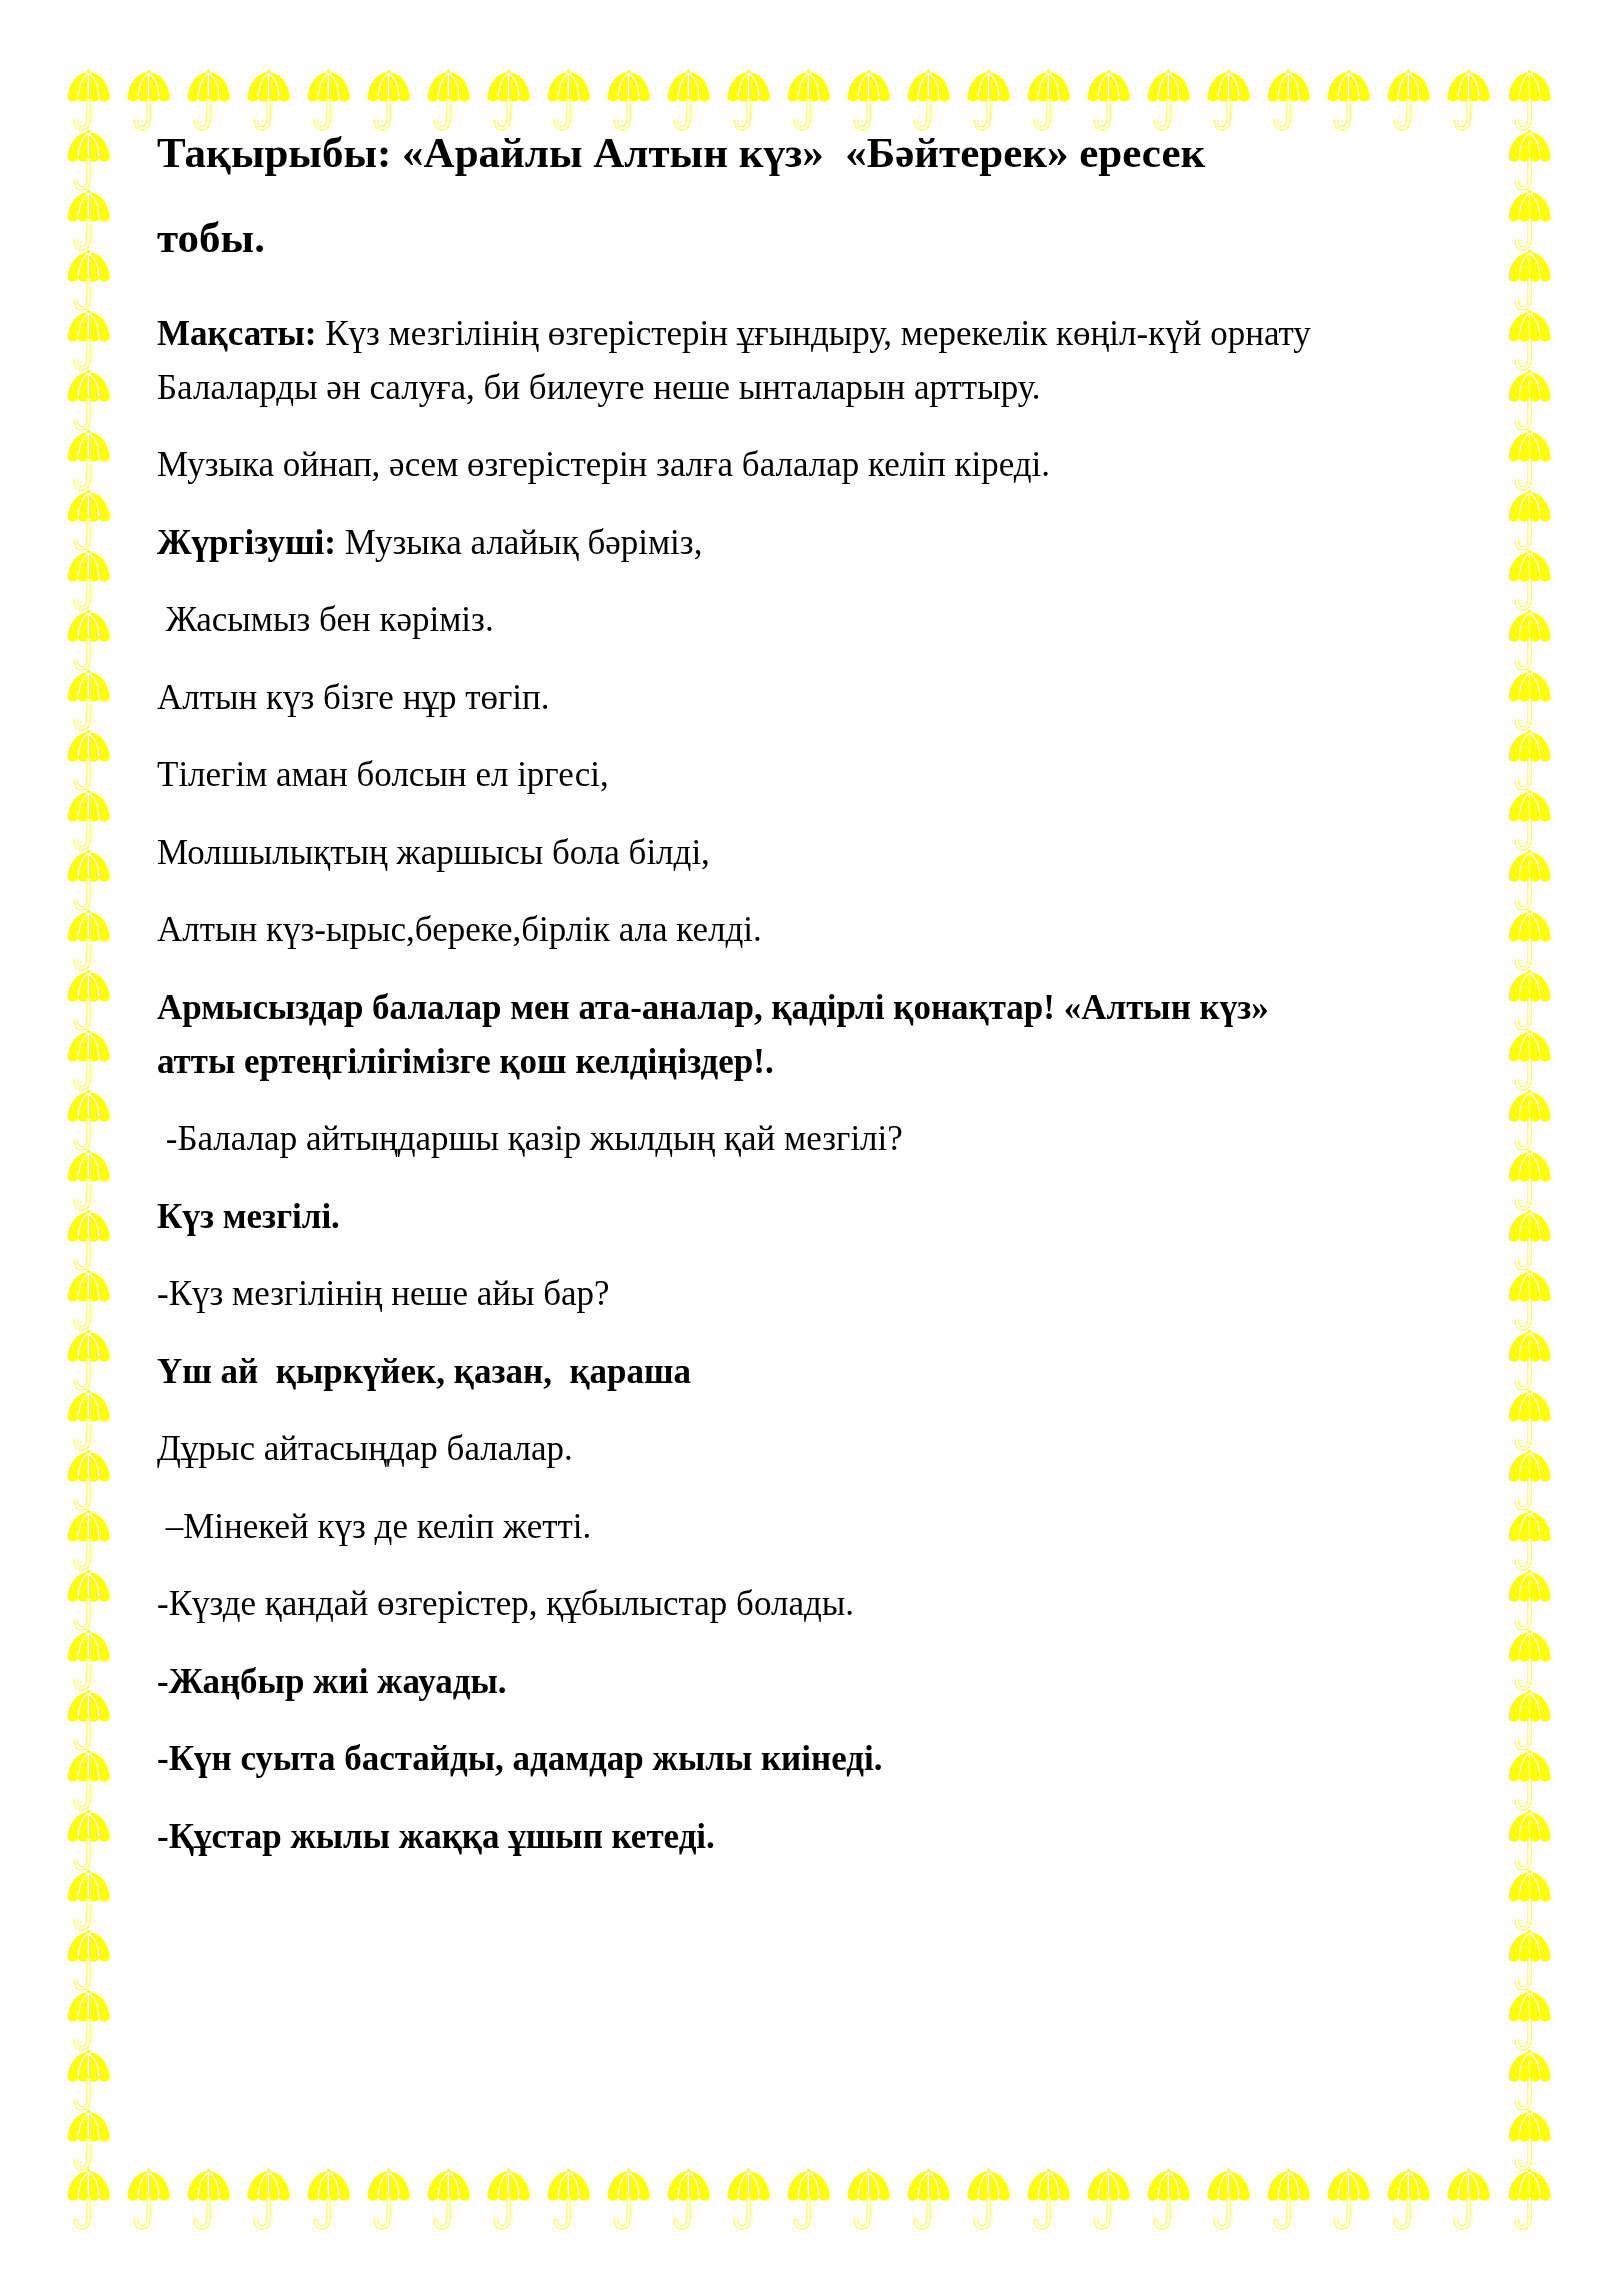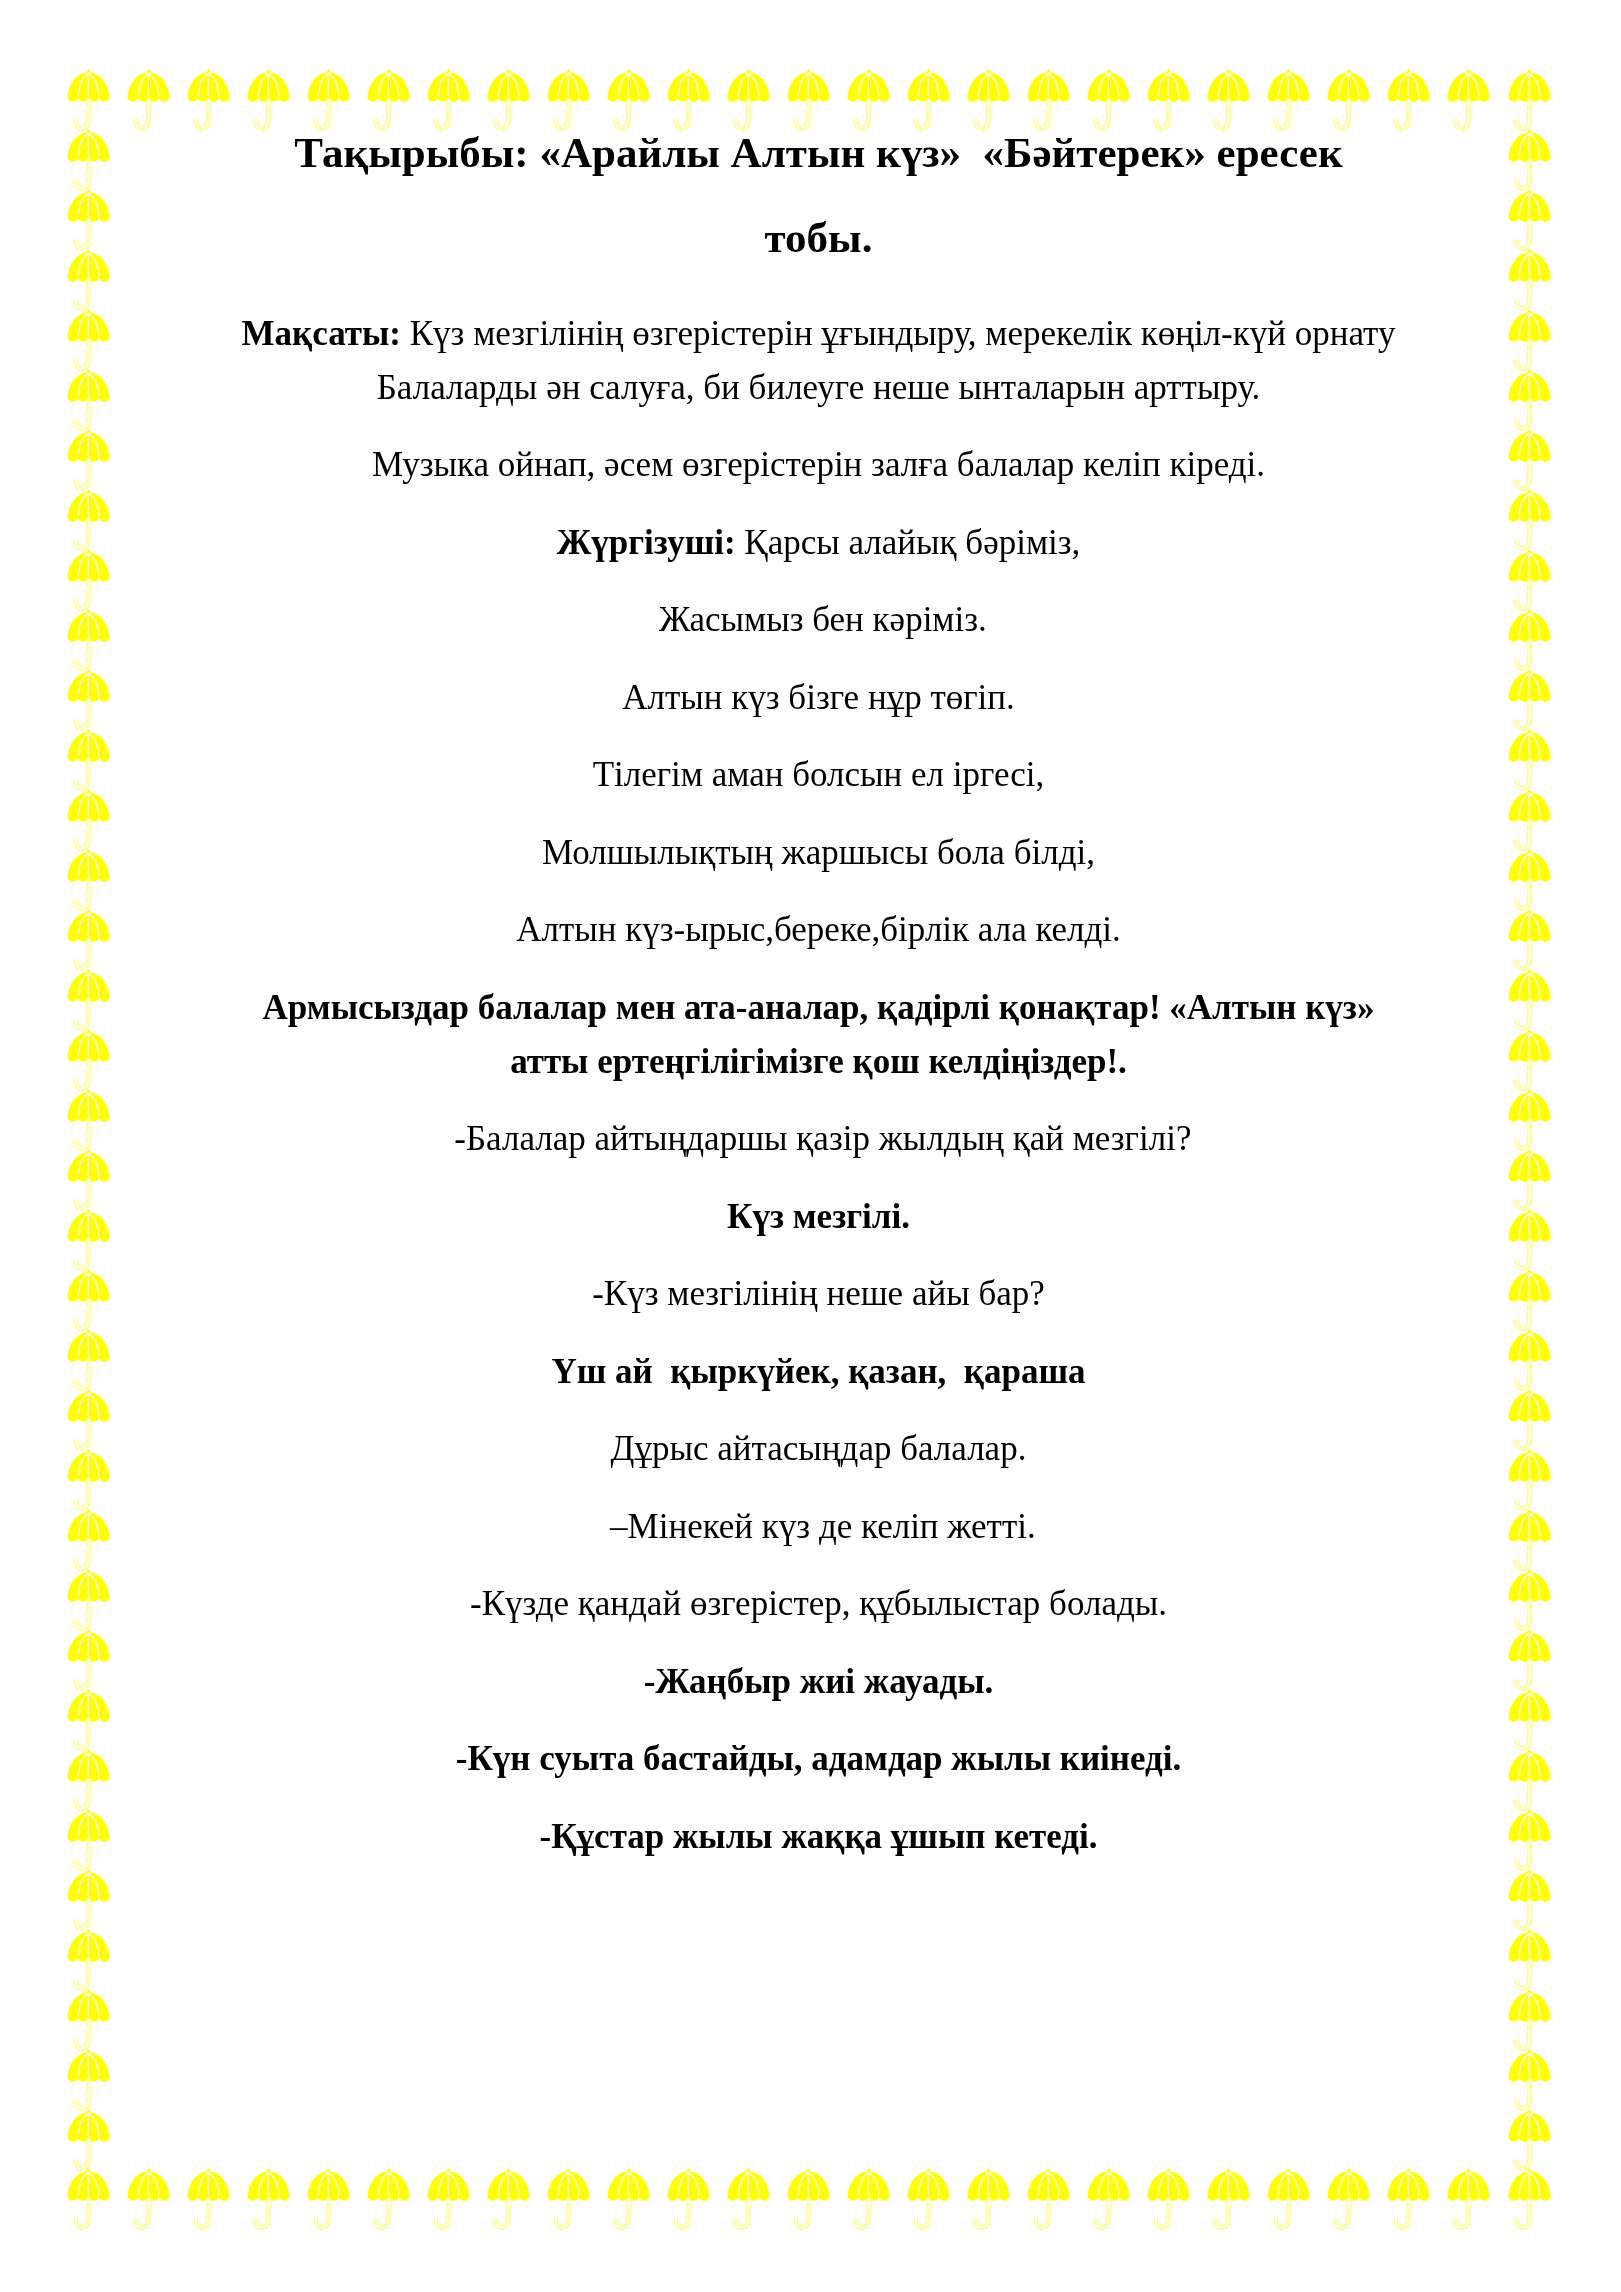--- a/index.html
+++ b/index.html
@@ -16,21 +16,20 @@
   .umb{position:absolute;width:47px;height:63px;}
   .umb svg{display:block;width:47px;height:63px;}
   main.doc{
     position:absolute;left:157px;top:110px;width:1323px;
   }
   .para{margin:0 0 23.5px 0;}
   .para .line{
     white-space:pre;
     font-size:35px;
     line-height:54px;
-    text-align:center;
   }
   .para.title{margin-bottom:26.5px;}
   .para.title .line{
     font-size:43px;
     line-height:85px;
     font-weight:bold;
   }
   .b{font-weight:bold;}
 </style>
 </head>
@@ -1343,21 +1342,21 @@
         <div class="line"><span class="b">тобы.</span></div>
       </div>
       <div class="para">
         <div class="line"><span class="b">Мақсаты:</span><span> Күз мезгілінің өзгерістерін ұғындыру, мерекелік көңіл-күй орнату</span></div>
         <div class="line"><span>Балаларды ән салуға, би билеуге неше ынталарын арттыру.</span></div>
       </div>
       <div class="para">
         <div class="line"><span>Музыка ойнап, әсем өзгерістерін залға балалар келіп кіреді.</span></div>
       </div>
       <div class="para">
-        <div class="line"><span class="b">Жүргізуші:</span><span> Қарсы алайық бәріміз,</span></div>
+        <div class="line"><span class="b">Жүргізуші:</span><span> Музыка алайық бәріміз,</span></div>
       </div>
       <div class="para">
         <div class="line"><span> Жасымыз бен кәріміз.</span></div>
       </div>
       <div class="para">
         <div class="line"><span>Алтын күз бізге нұр төгіп.</span></div>
       </div>
       <div class="para">
         <div class="line"><span>Тілегім аман болсын ел іргесі,</span></div>
       </div>

